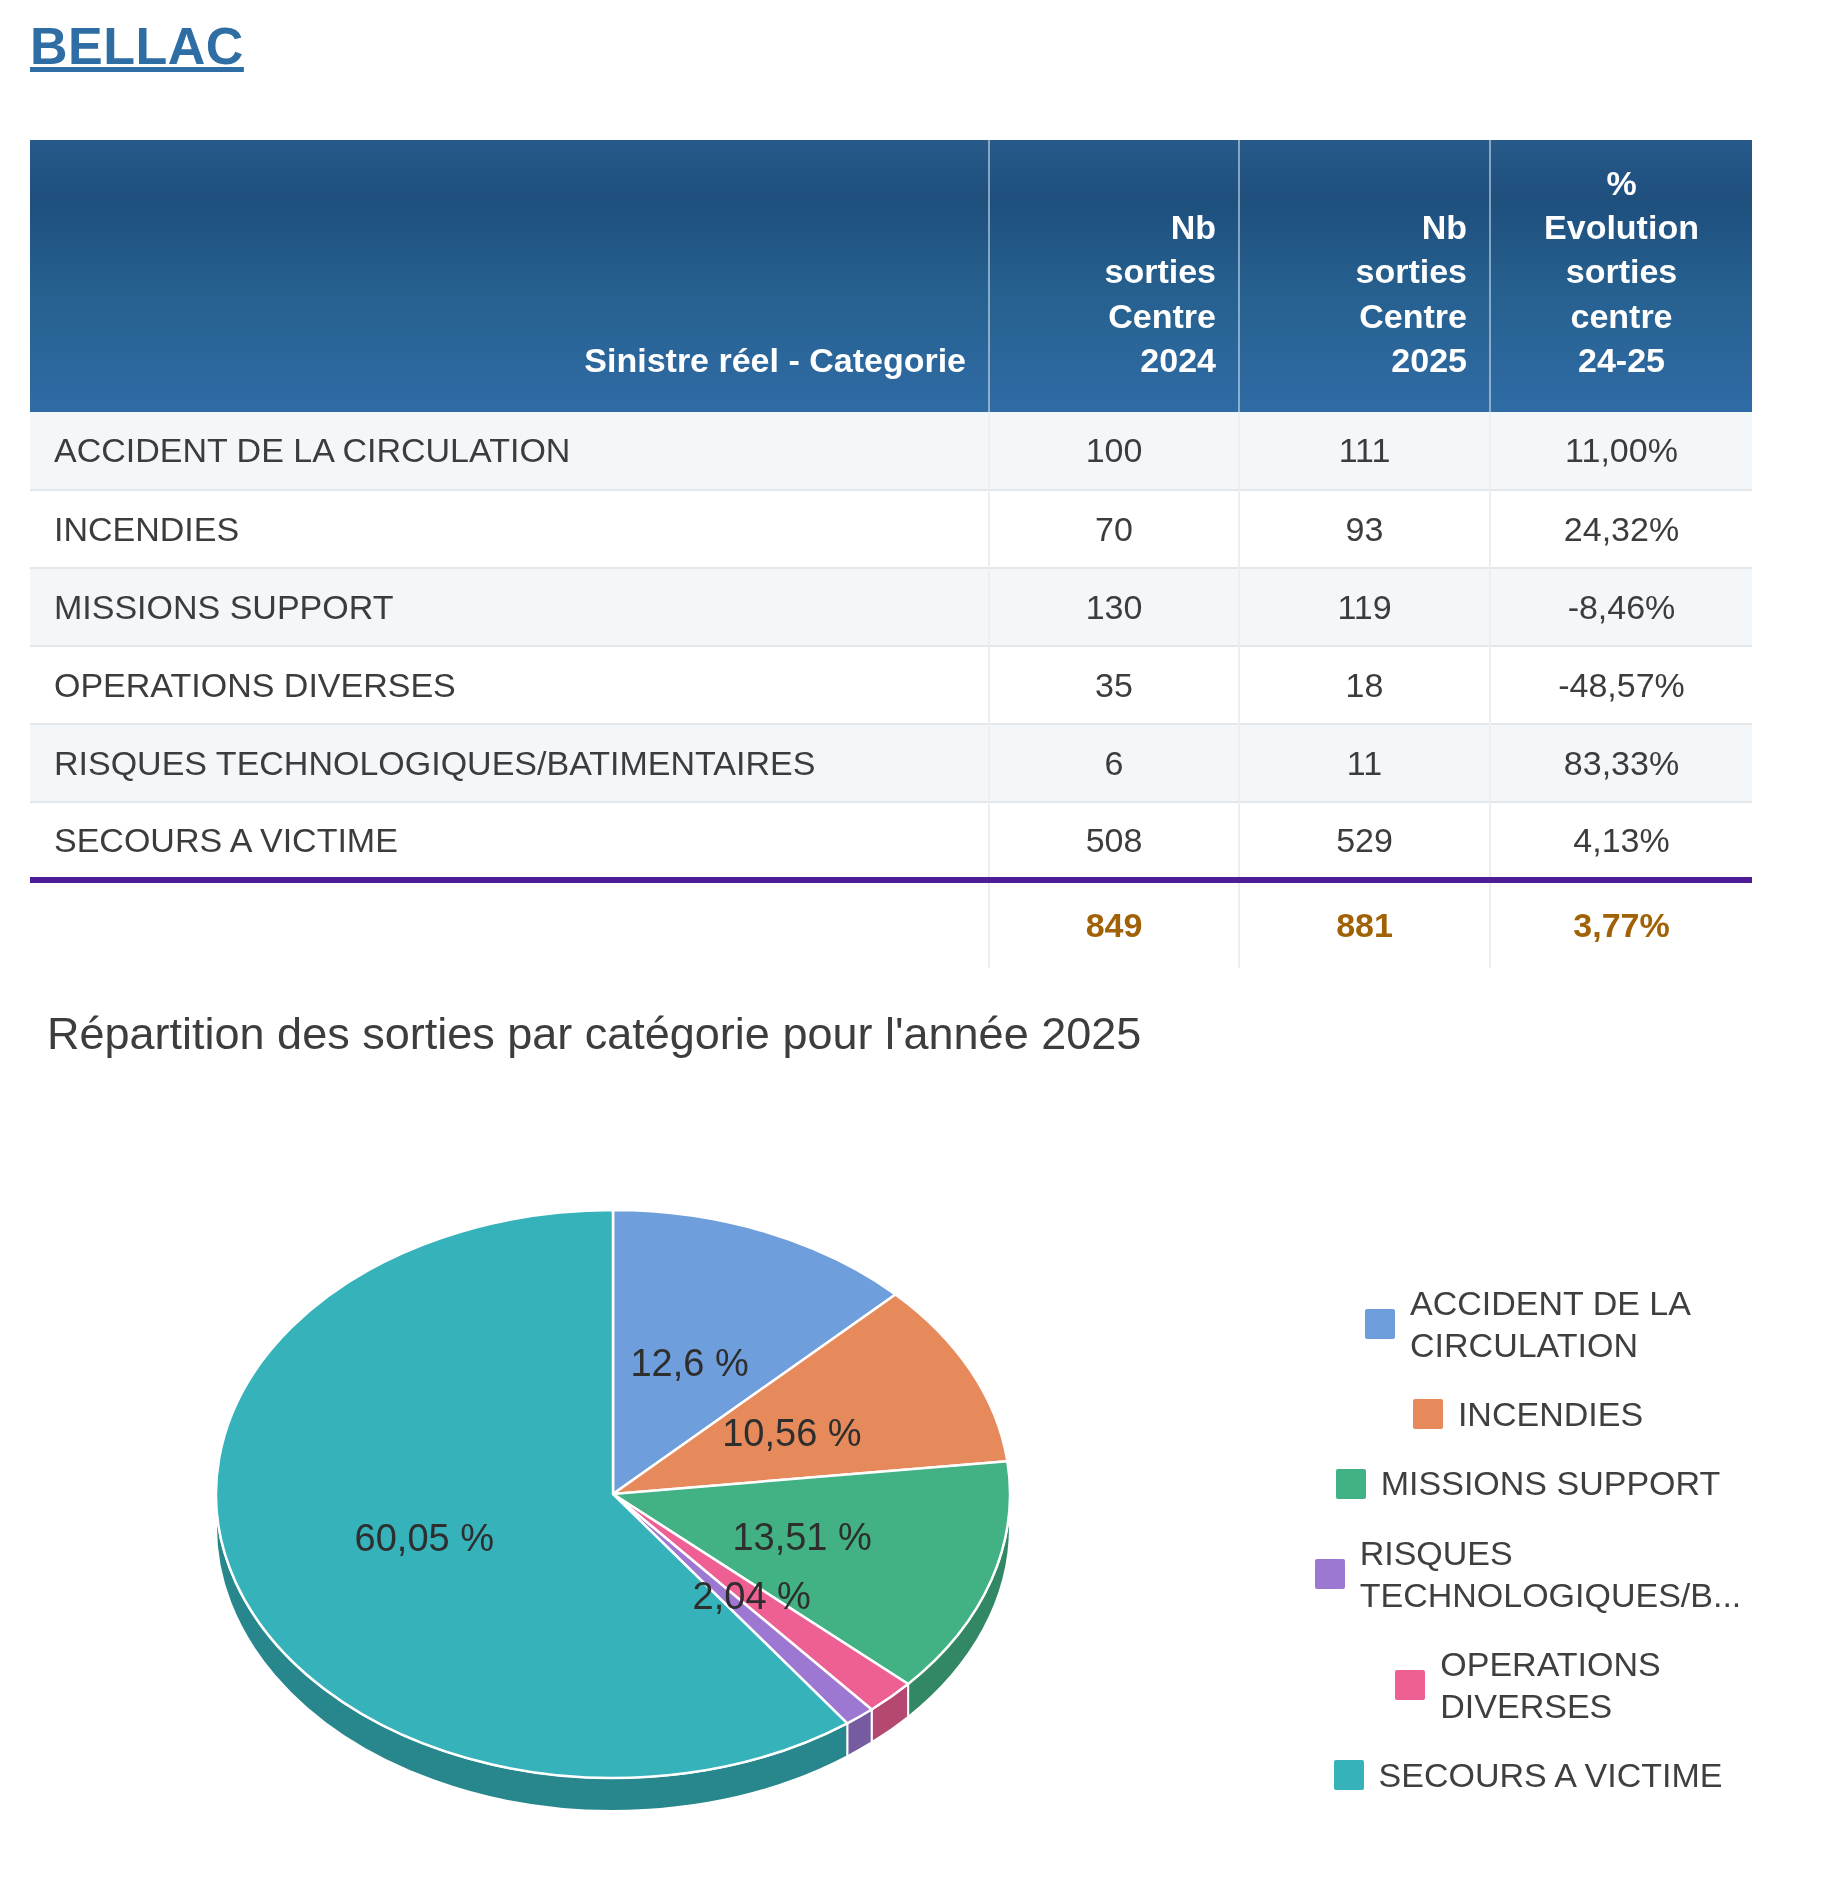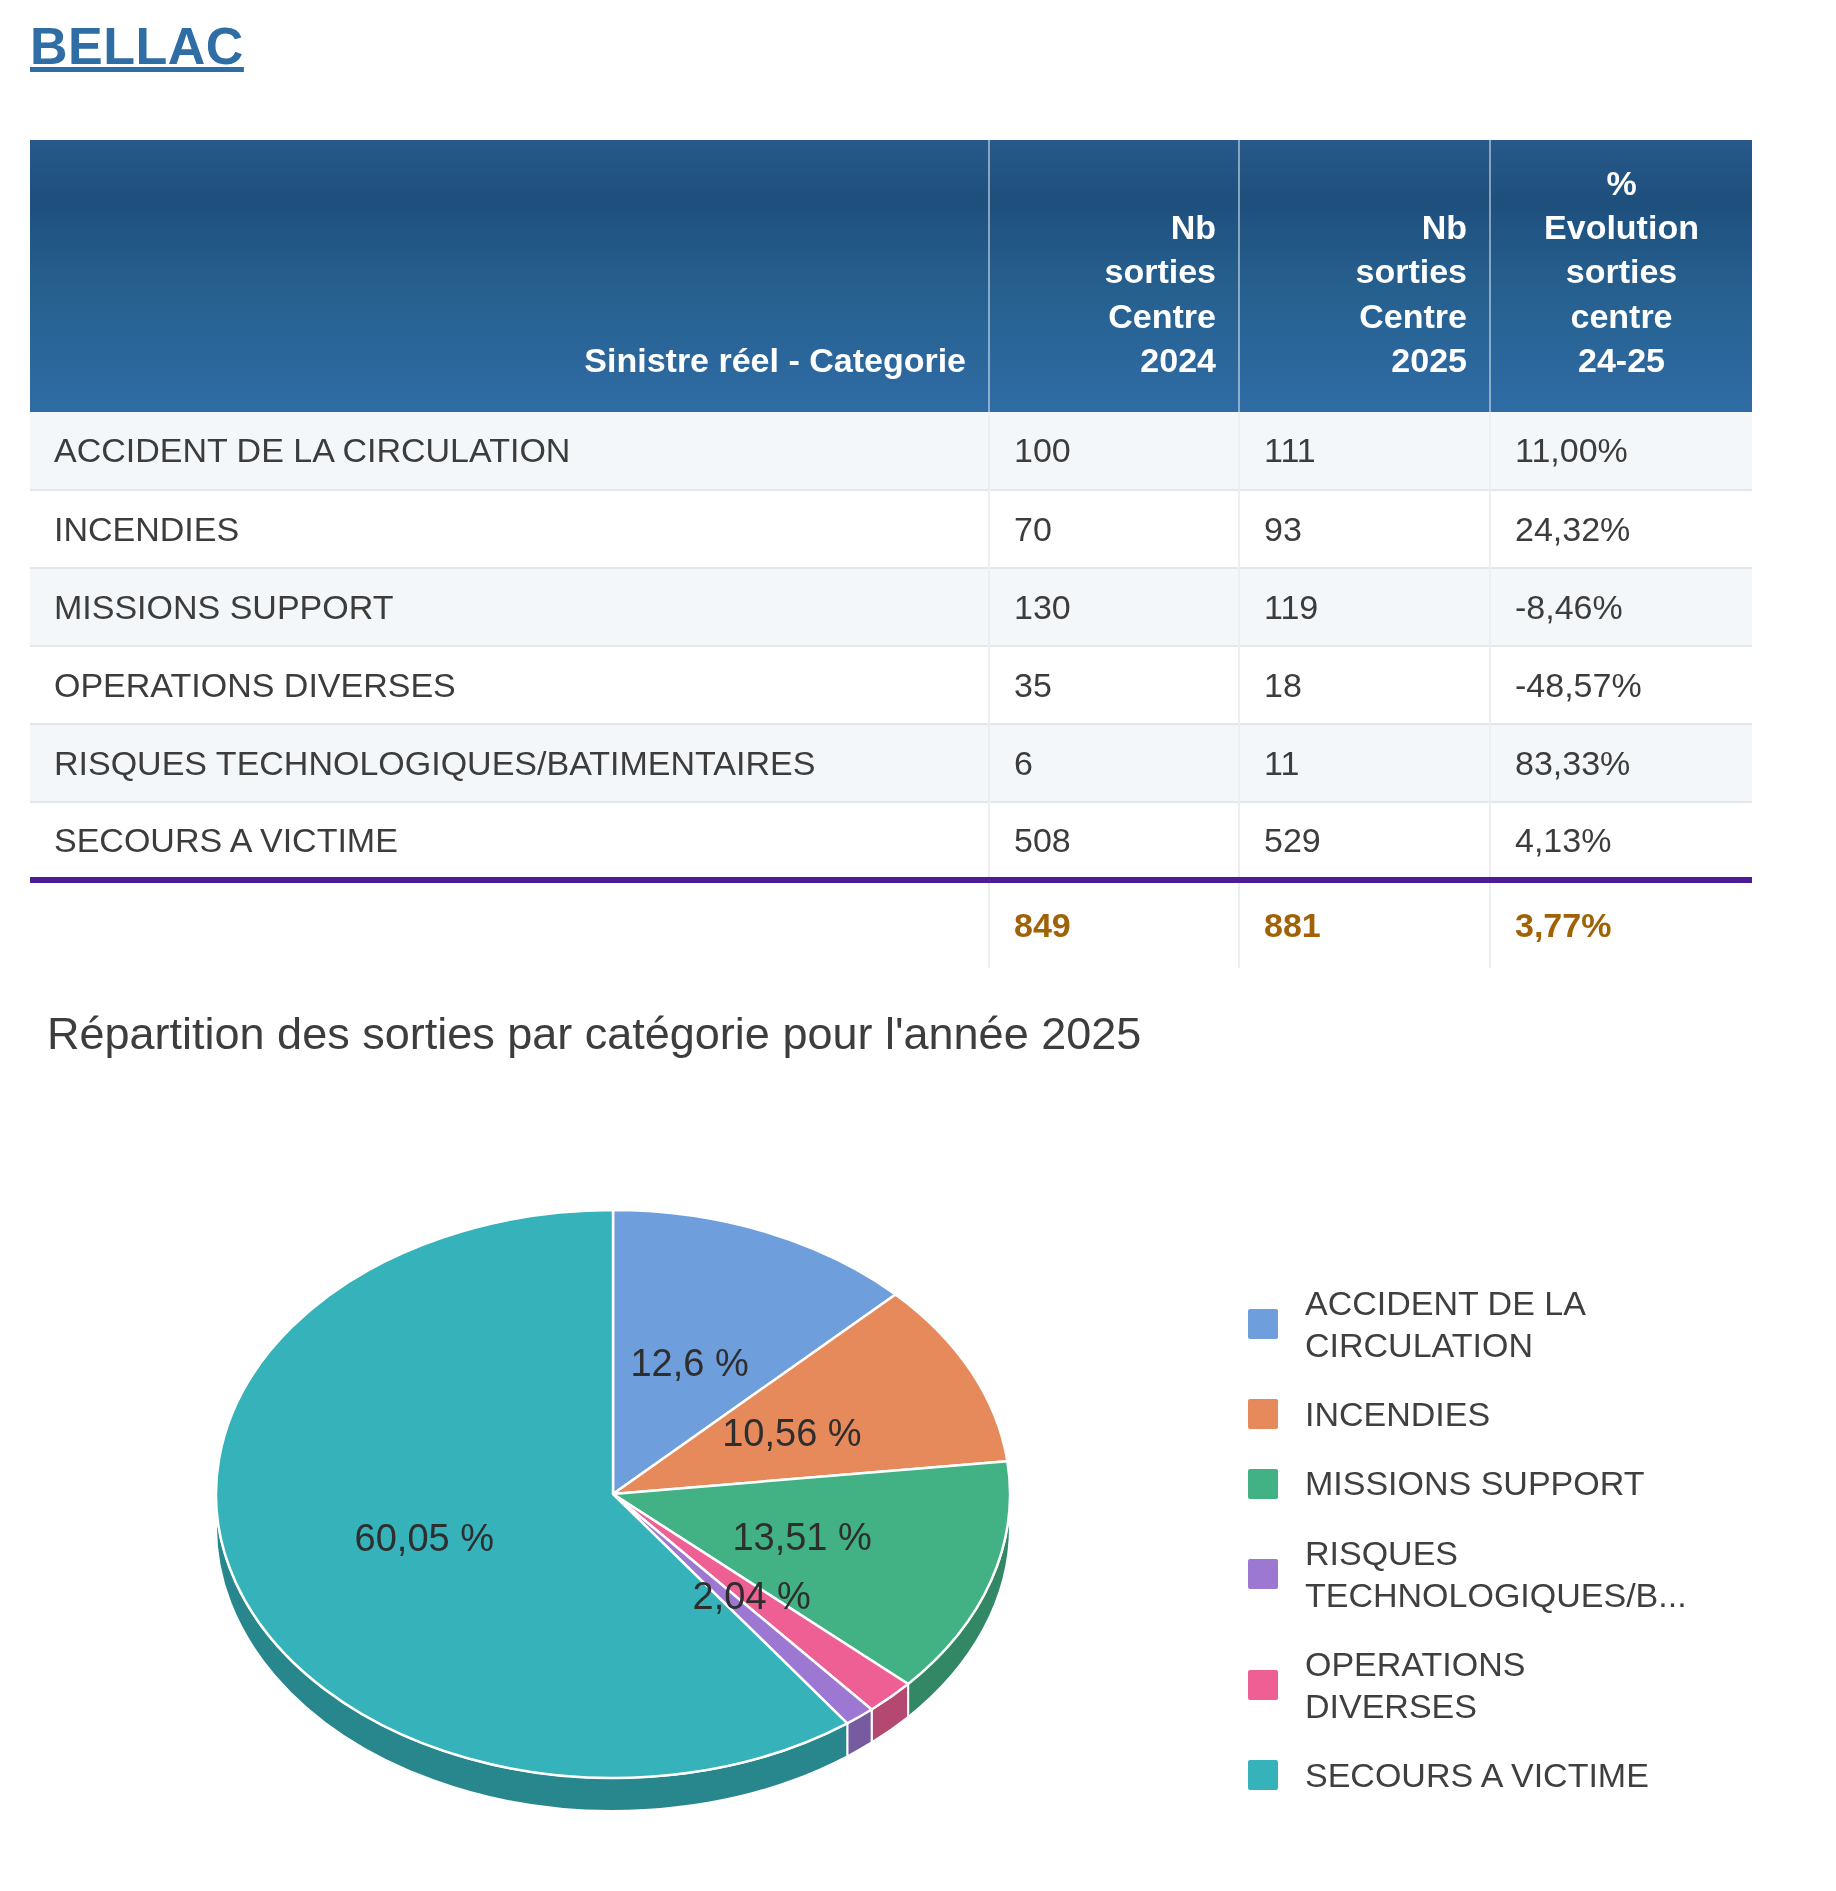--- a/index.html
+++ b/index.html
@@ -20,21 +20,21 @@
     color:#ffffff;font-weight:bold;font-size:34px;line-height:1.3;
     vertical-align:bottom;height:272px;padding:0 22px 30px 22px;
     white-space:pre-line;text-align:right;box-sizing:border-box;
   }
   .cat-table th.sep{border-left:2px solid rgba(220,230,238,0.55);}
   .cat-table th.center{text-align:center;}
   .cat-table td{
     font-size:34px;color:#3c3c3c;height:78px;padding:0 24px;
     box-sizing:border-box;background:#ffffff;
   }
-  .cat-table td.num{text-align:left;border-left:2px solid #eceff1;}
+  .cat-table td.num{text-align:center;border-left:2px solid #eceff1;}
   .cat-table tbody tr.odd td{background:#f4f7f9;}
   .cat-table tbody tr td{border-top:2px solid #e3e7ea;}
   .cat-table tbody tr:first-child td{border-top:none;}
   .cat-table tfoot td{
     border-top:6px solid #4c1d95;font-weight:bold;color:#a16207;height:88px;
   }
   
   .chart-subtitle{
     position:absolute;left:47px;top:1008px;
     font-size:45px;color:#3d3d3d;
@@ -42,21 +42,21 @@
   
   .pie-svg{position:absolute;left:180px;top:1180px;width:880px;height:711px;}
   .pie-svg text{
     font-family:"Liberation Sans", sans-serif;font-size:38px;fill:#2e2e2e;
   }
   
   .legend{
     position:absolute;left:1248px;top:1282px;width:560px;
     display:flex;flex-direction:column;gap:27px;
   }
-  .legend-item{display:flex;align-items:center;gap:27px;cursor:pointer;}
+  .legend-item{display:flex;align-items:center;gap:15px;cursor:pointer;justify-content:center;}
   .legend-swatch{width:30px;height:30px;border-radius:2px;flex:0 0 30px;}
   .legend-label{
     font-size:34px;color:#3f3f3f;line-height:1.24;white-space:pre-line;
   }
 </style>
 </head>
 <body>
 
 <div class="report-title">BELLAC</div>
 

